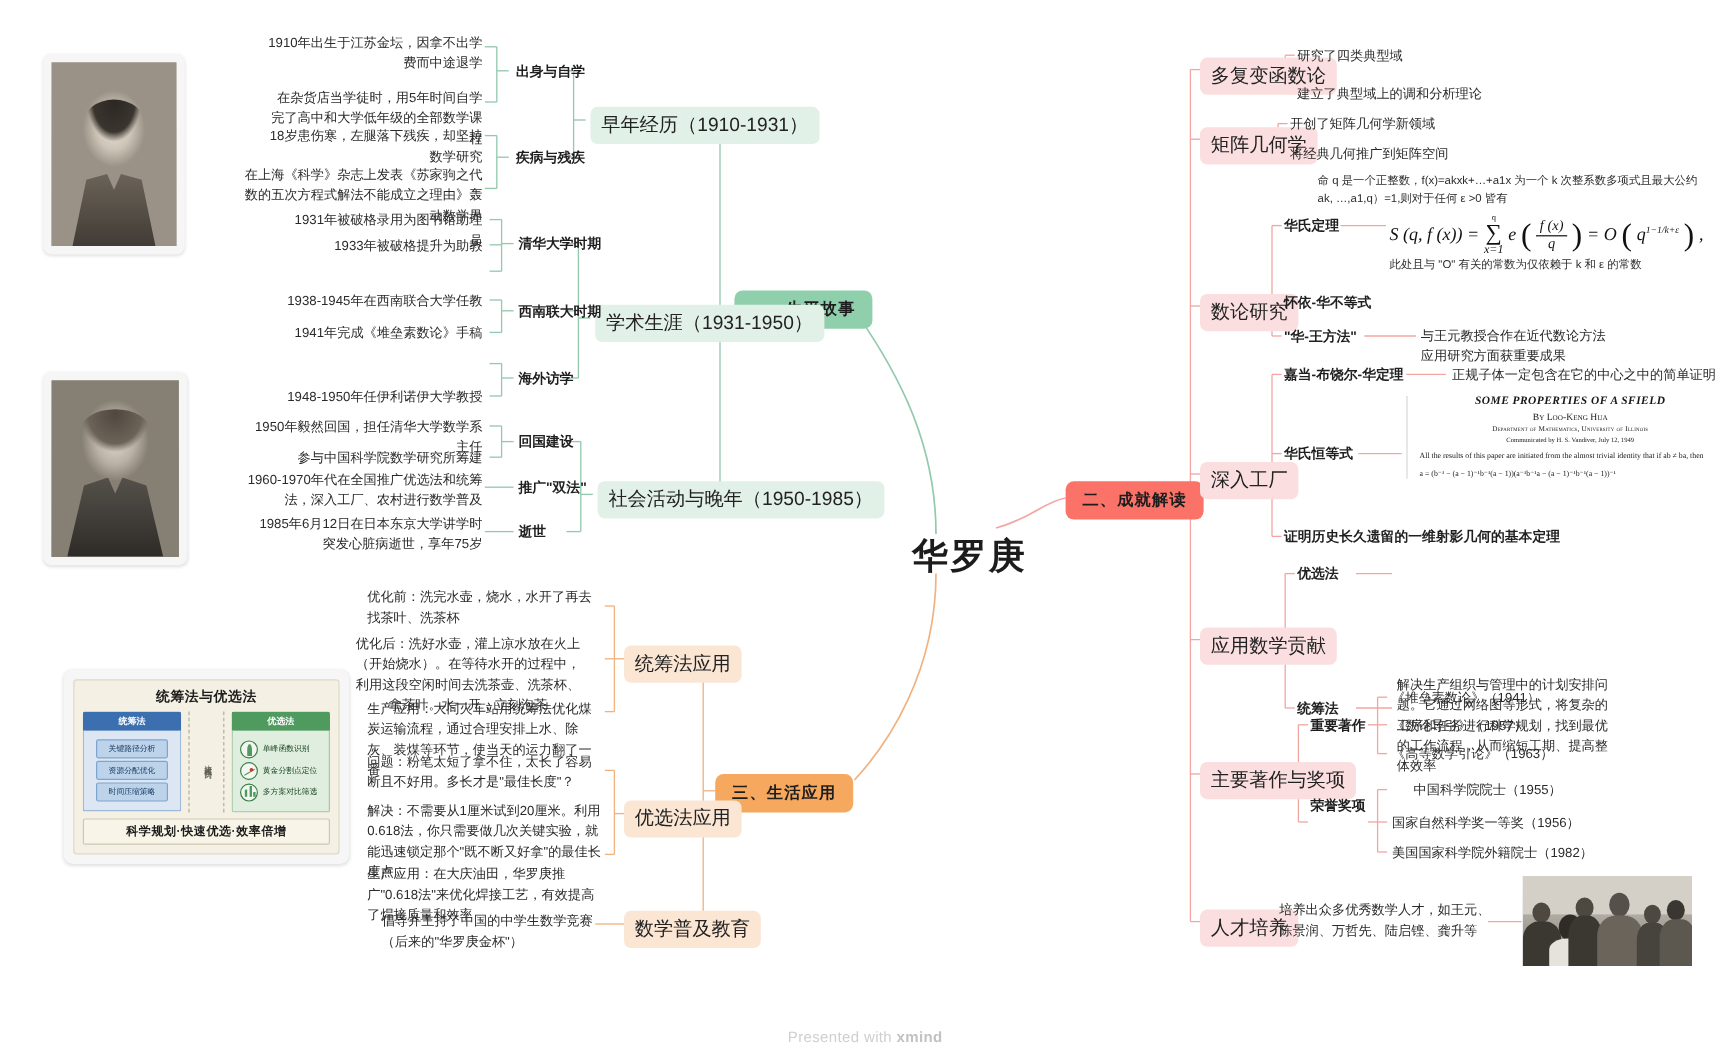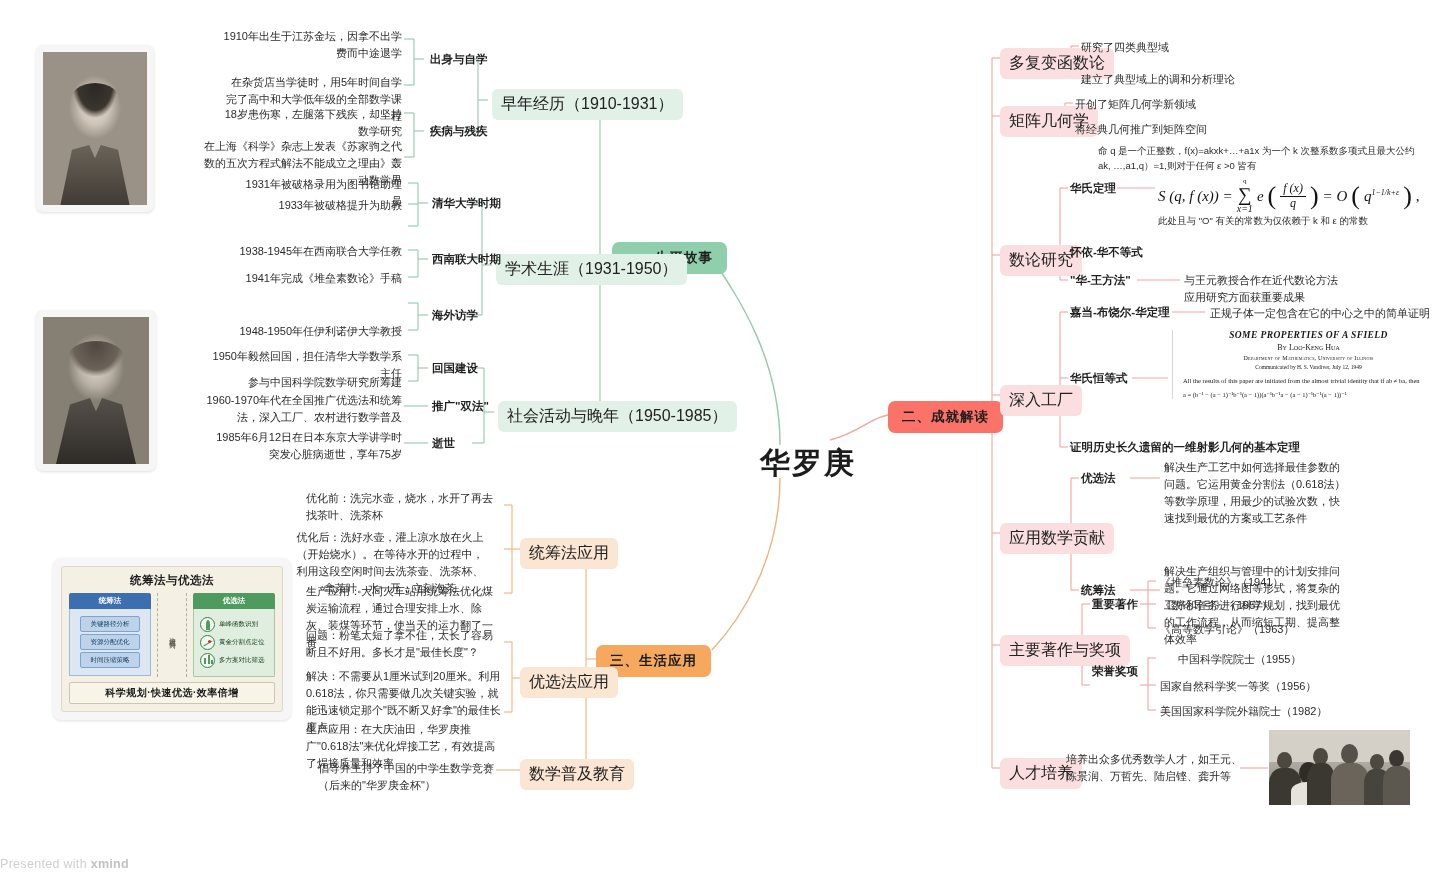--- a/index.html
+++ b/index.html
@@ -172,21 +172,21 @@
   }
   .paper .t1 { font-size:9.5px; font-style:italic; font-weight:bold; text-align:center; letter-spacing:.4px; }
   .paper .t2 { font-size:8px; text-align:center; margin-top:3px; font-variant: small-caps; }
   .paper .t3 { font-size:6px; text-align:center; margin-top:3px; font-variant: small-caps; letter-spacing:.2px; }
   .paper .t4 { font-size:5.5px; text-align:center; margin-top:3px; }
   .paper .t5 { font-size:6.5px; margin-top:6px; line-height:1.4; }
   .paper .t6 { font-size:6.5px; margin-top:6px; }
 
   
   .footer {
-    position:absolute; left:0; right:0; bottom:16px; text-align:left;
+    position:absolute; left:0; right:0; bottom:16px; text-align:center;
     font-size:12.5px; color:#cfcfcf; letter-spacing:.3px;margin-top:10px;
   }
   .footer b { color:#c2c2c2; }
 </style>
 </head>
 <body>
 
 <div id="canvas">
 
   <svg class="links" viewBox="0 0 1442 887">
@@ -502,21 +502,20 @@
   <div class="node paper" style="left:1172px; top:330px; width:262px;">
     <div class="t1">SOME PROPERTIES OF A SFIELD</div>
     <div class="t2">By Loo-Keng Hua</div>
     <div class="t3">Department of Mathematics, University of Illinois</div>
     <div class="t4">Communicated by H. S. Vandiver, July 12, 1949</div>
     <div class="t5">All the results of this paper are initiated from the almost trivial identity that if ab ≠ ba, then</div>
     <div class="t6">a = (b⁻¹ − (a − 1)⁻¹b⁻¹(a − 1))(a⁻¹b⁻¹a − (a − 1)⁻¹b⁻¹(a − 1))⁻¹</div>
   </div>
 
   <div class="node lbl lbl-red" style="left:1081px; top:471px;">优选法</div>
-  <div class="node leaf l" style="left:1164px; top:459px; width:186px;">解决生产工艺中如何选择最佳参数的问题。它运用黄金分割法（0.618法）等数学原理，用最少的试验次数，快速找到最优的方案或工艺条件</div>
   <div class="node lbl lbl-red" style="left:1081px; top:583px;">统筹法</div>
   <div class="node leaf l" style="left:1164px; top:563px; width:186px;">解决生产组织与管理中的计划安排问题。它通过网络图等形式，将复杂的工序和任务进行科学规划，找到最优的工作流程，从而缩短工期、提高整体效率</div>
 
   <div class="node lbl lbl-red" style="left:1092px; top:597px;">重要著作</div>
   <div class="node leaf l nowrap" style="left:1160px; top:574px;">《堆垒素数论》（1941）</div>
   <div class="node leaf l nowrap" style="left:1160px; top:597px;">《数论导引》（1957）</div>
   <div class="node leaf l nowrap" style="left:1160px; top:621px;">《高等数学引论》（1963）</div>
   <div class="node lbl lbl-red" style="left:1092px; top:664px;">荣誉奖项</div>
   <div class="node leaf l nowrap" style="left:1160px; top:651px;margin-left:18px;">中国科学院院士（1955）</div>
   <div class="node leaf l nowrap" style="left:1160px; top:678px;">国家自然科学奖一等奖（1956）</div>

